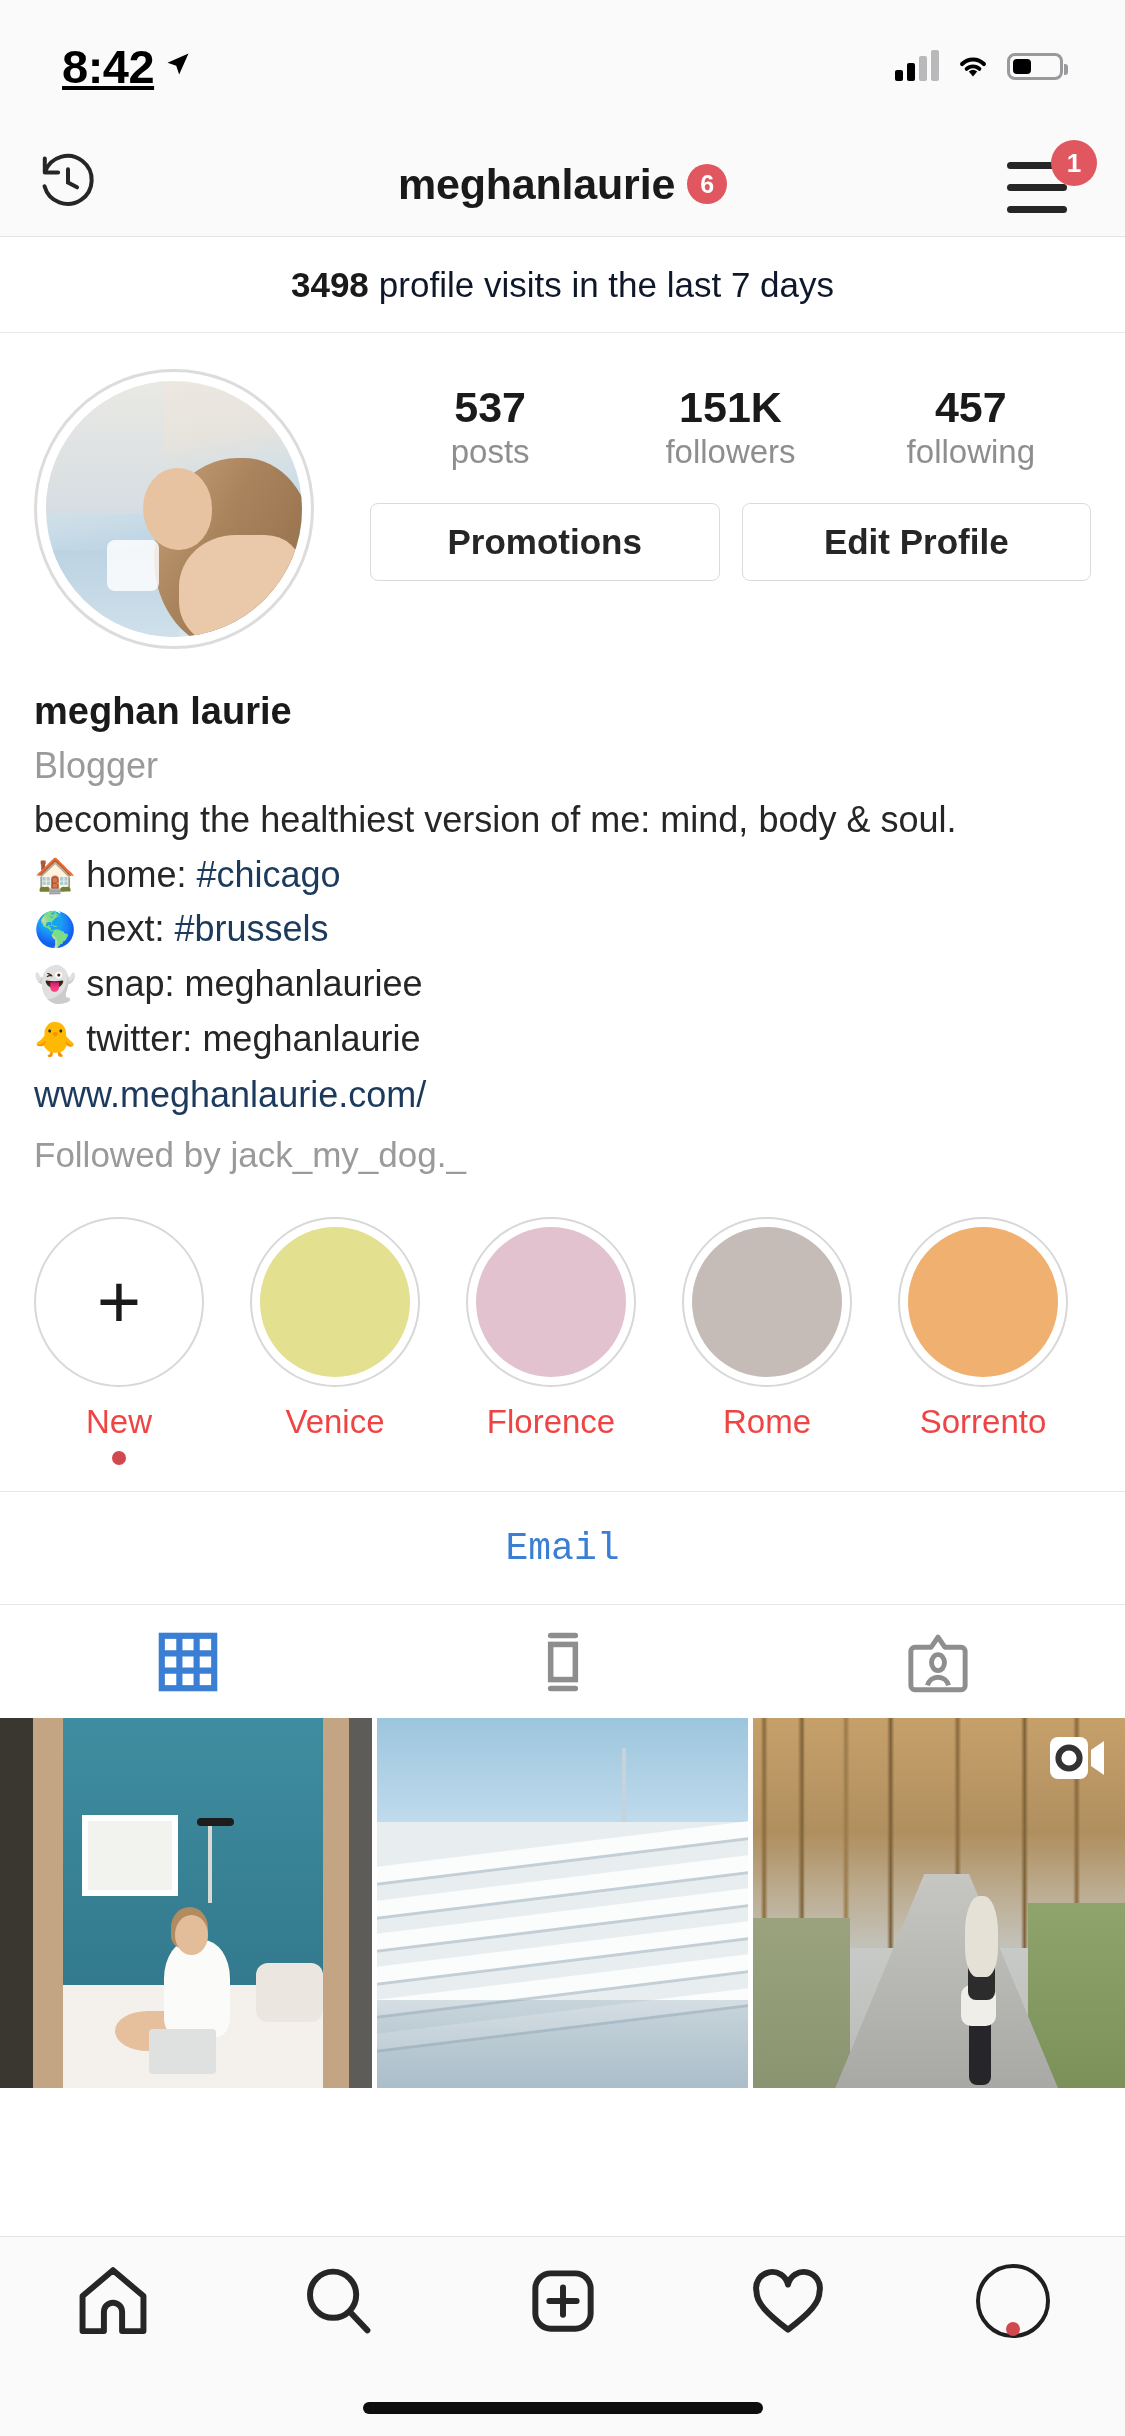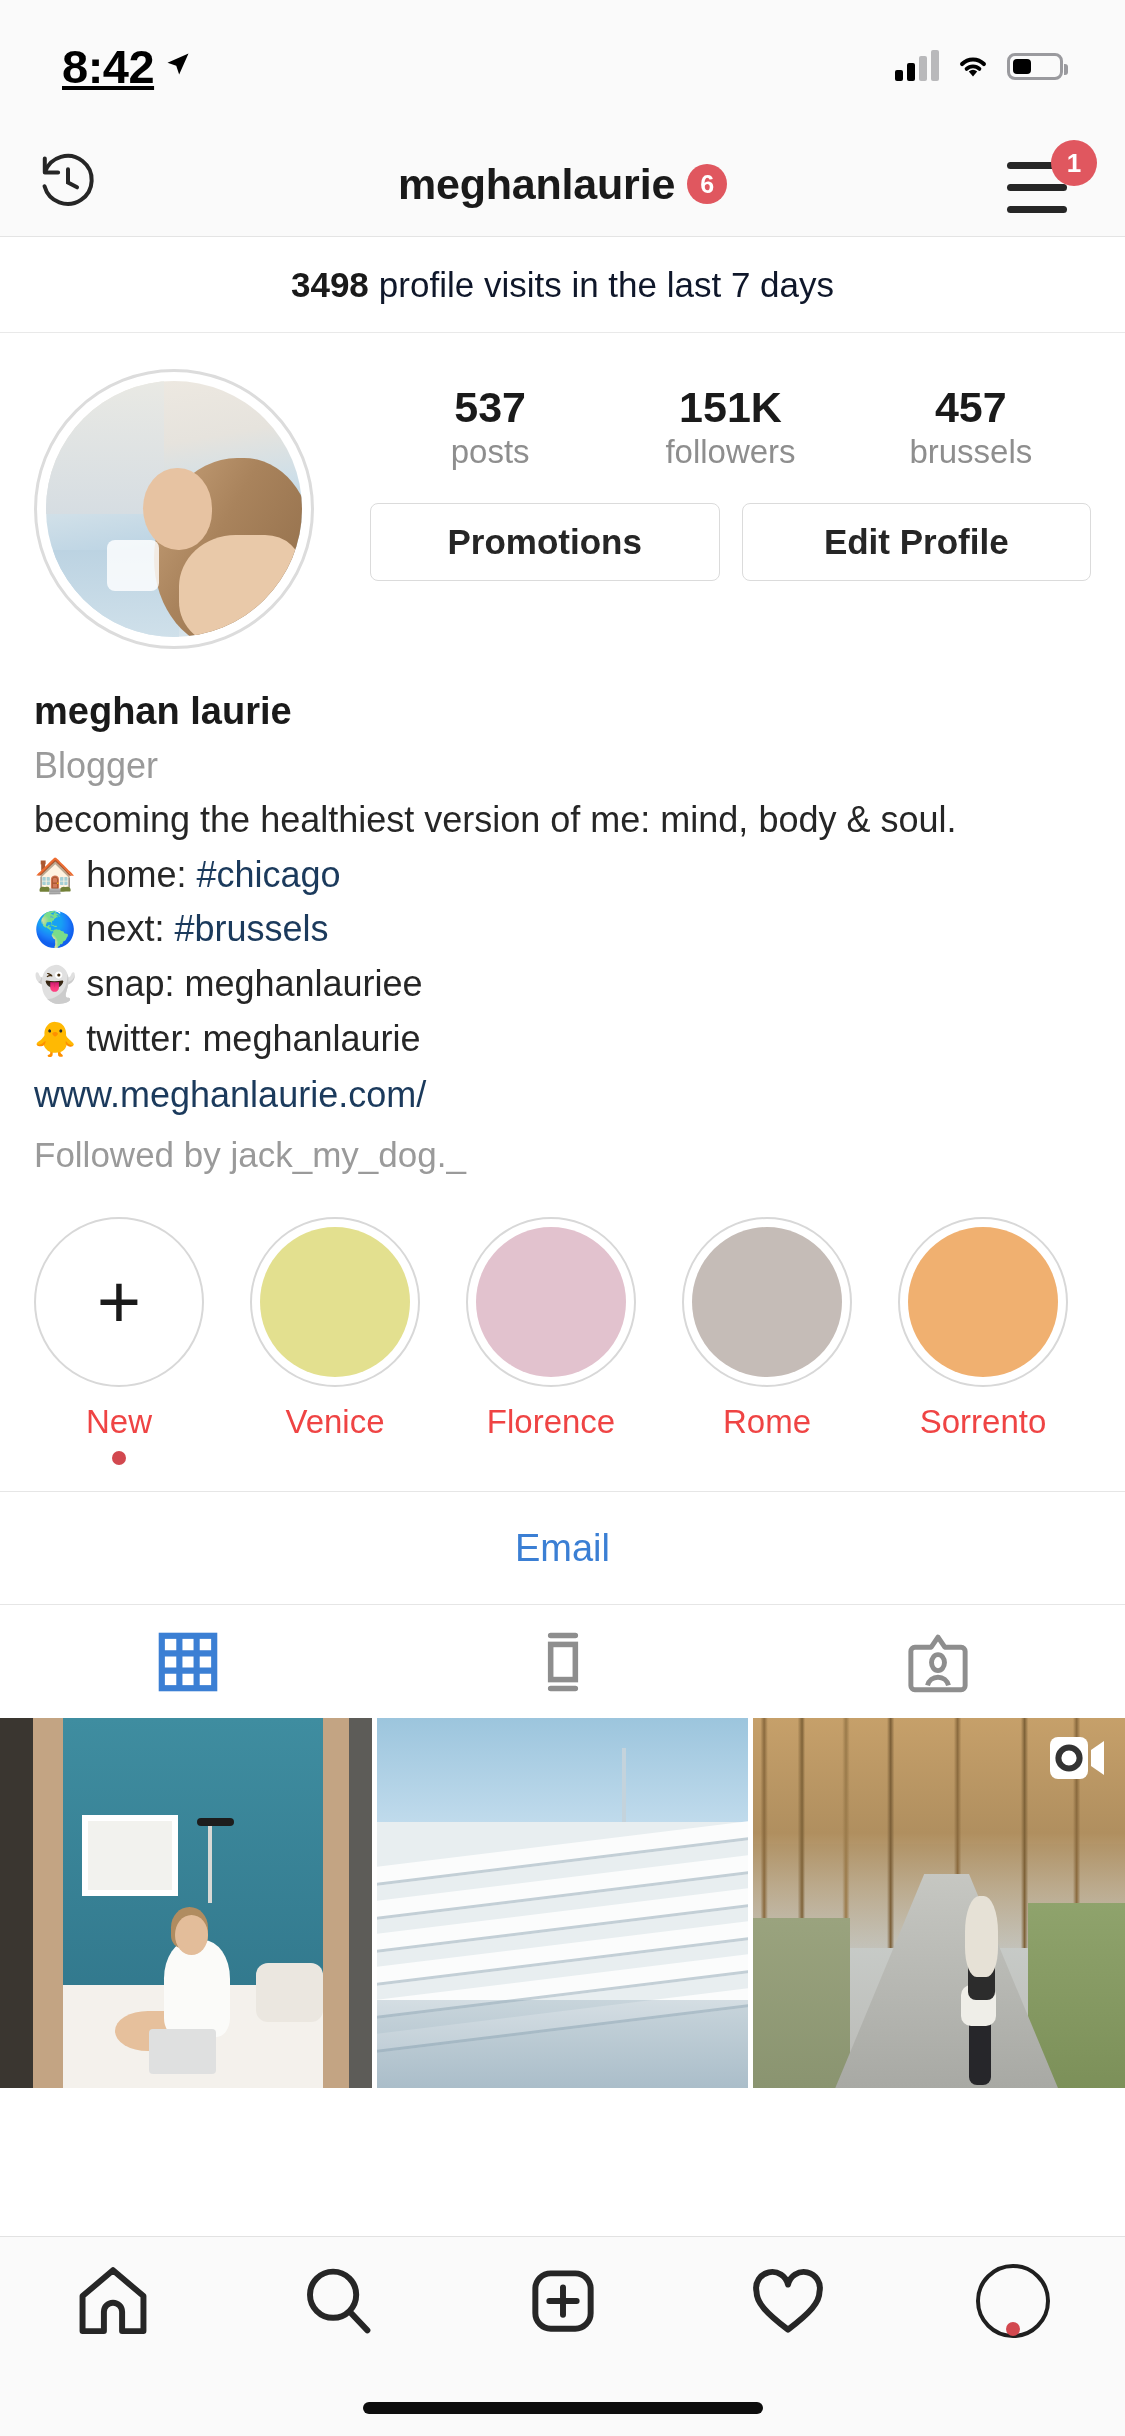--- a/index.html
+++ b/index.html
@@ -132,21 +132,21 @@
   .hl-circle { width:100%; height:100%; border-radius:50%; }
   .hl-plus { display:flex; align-items:center; justify-content:center;
              font-size:76px; color:#1a1a1a; font-weight:300; line-height:0; }
   .hl-label { font-size:33px; color:#ef4444; margin-top:16px; white-space:nowrap; }
   .hl-dot { width:14px; height:14px; border-radius:50%; background:#d2484f;
             margin:10px auto 0 auto; }
 
   
   .email-sep { height:1px; background:#e6e6e6; margin:26px 0 0 0; }
   .email-row { height:112px; display:flex; align-items:center; justify-content:center;
-               background:#fff; }
+               background:#fff;font-family:Liberation Mono, monospace; }
   .email-link { font-size:38px; color:#3b7fd4; font-weight:400; }
 
   
   .tabs { display:flex; height:114px; border-top:1px solid #e6e6e6;
           background:#fff; }
   .tab { flex:1; display:flex; align-items:center; justify-content:center; }
 
   
   .grid { display:flex; gap:5px; background:#fff; }
   .cell { flex:1; height:370px; position:relative; overflow:hidden; }
@@ -318,21 +318,21 @@
           <div class="stat">
             <div class="v">537</div>
             <div class="l">posts</div>
           </div>
           <div class="stat">
             <div class="v">151K</div>
             <div class="l">followers</div>
           </div>
           <div class="stat">
             <div class="v">457</div>
-            <div class="l">brussels</div>
+            <div class="l">following</div>
           </div>
         </div>
         <div class="btn-row">
           <div class="btn">Promotions</div>
           <div class="btn">Edit Profile</div>
         </div>
       </div>
     </div>
 
     <div class="bio">

